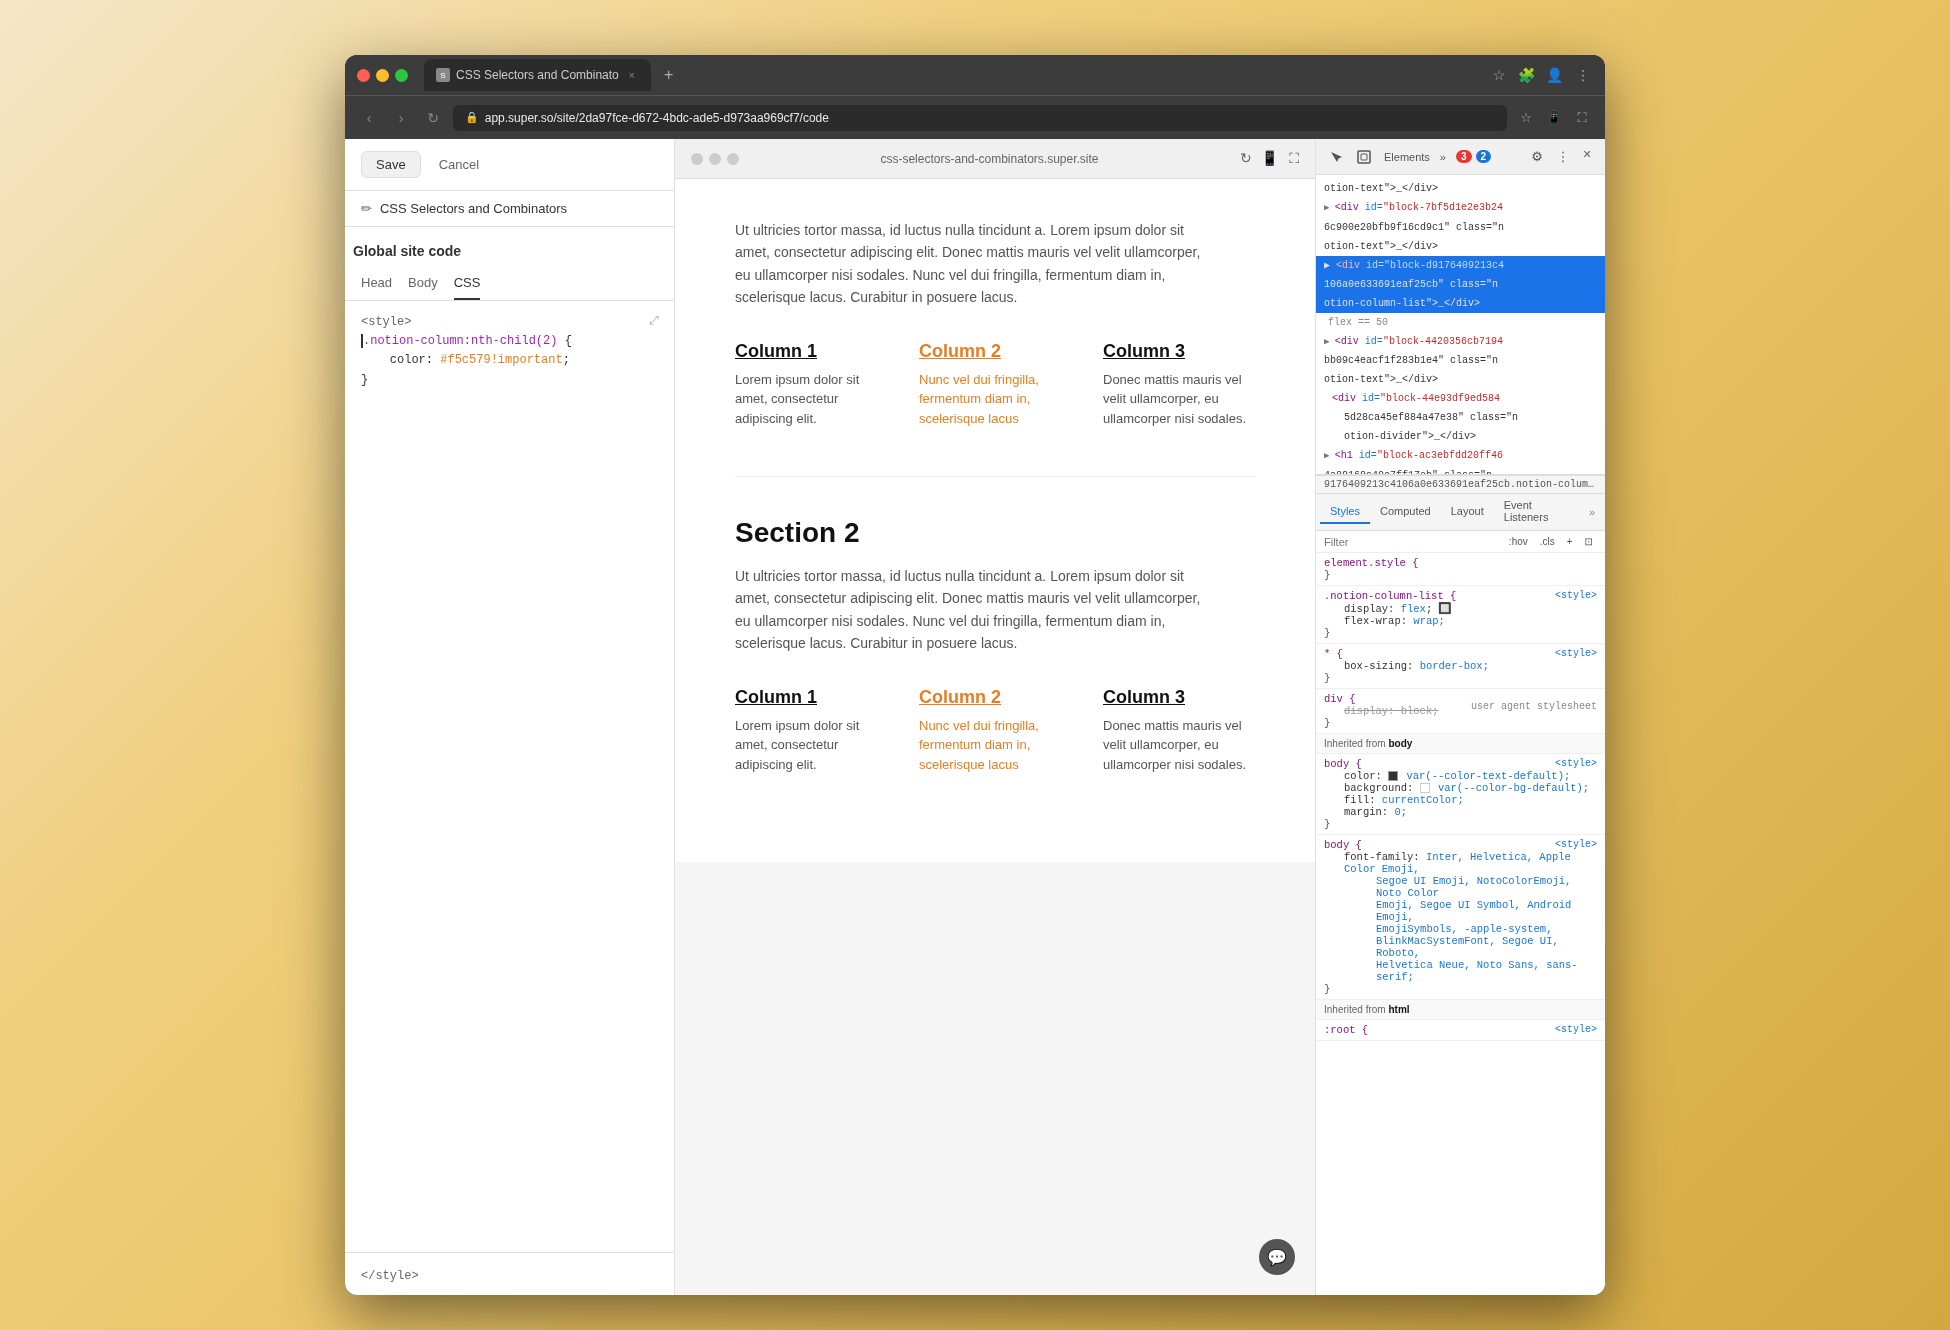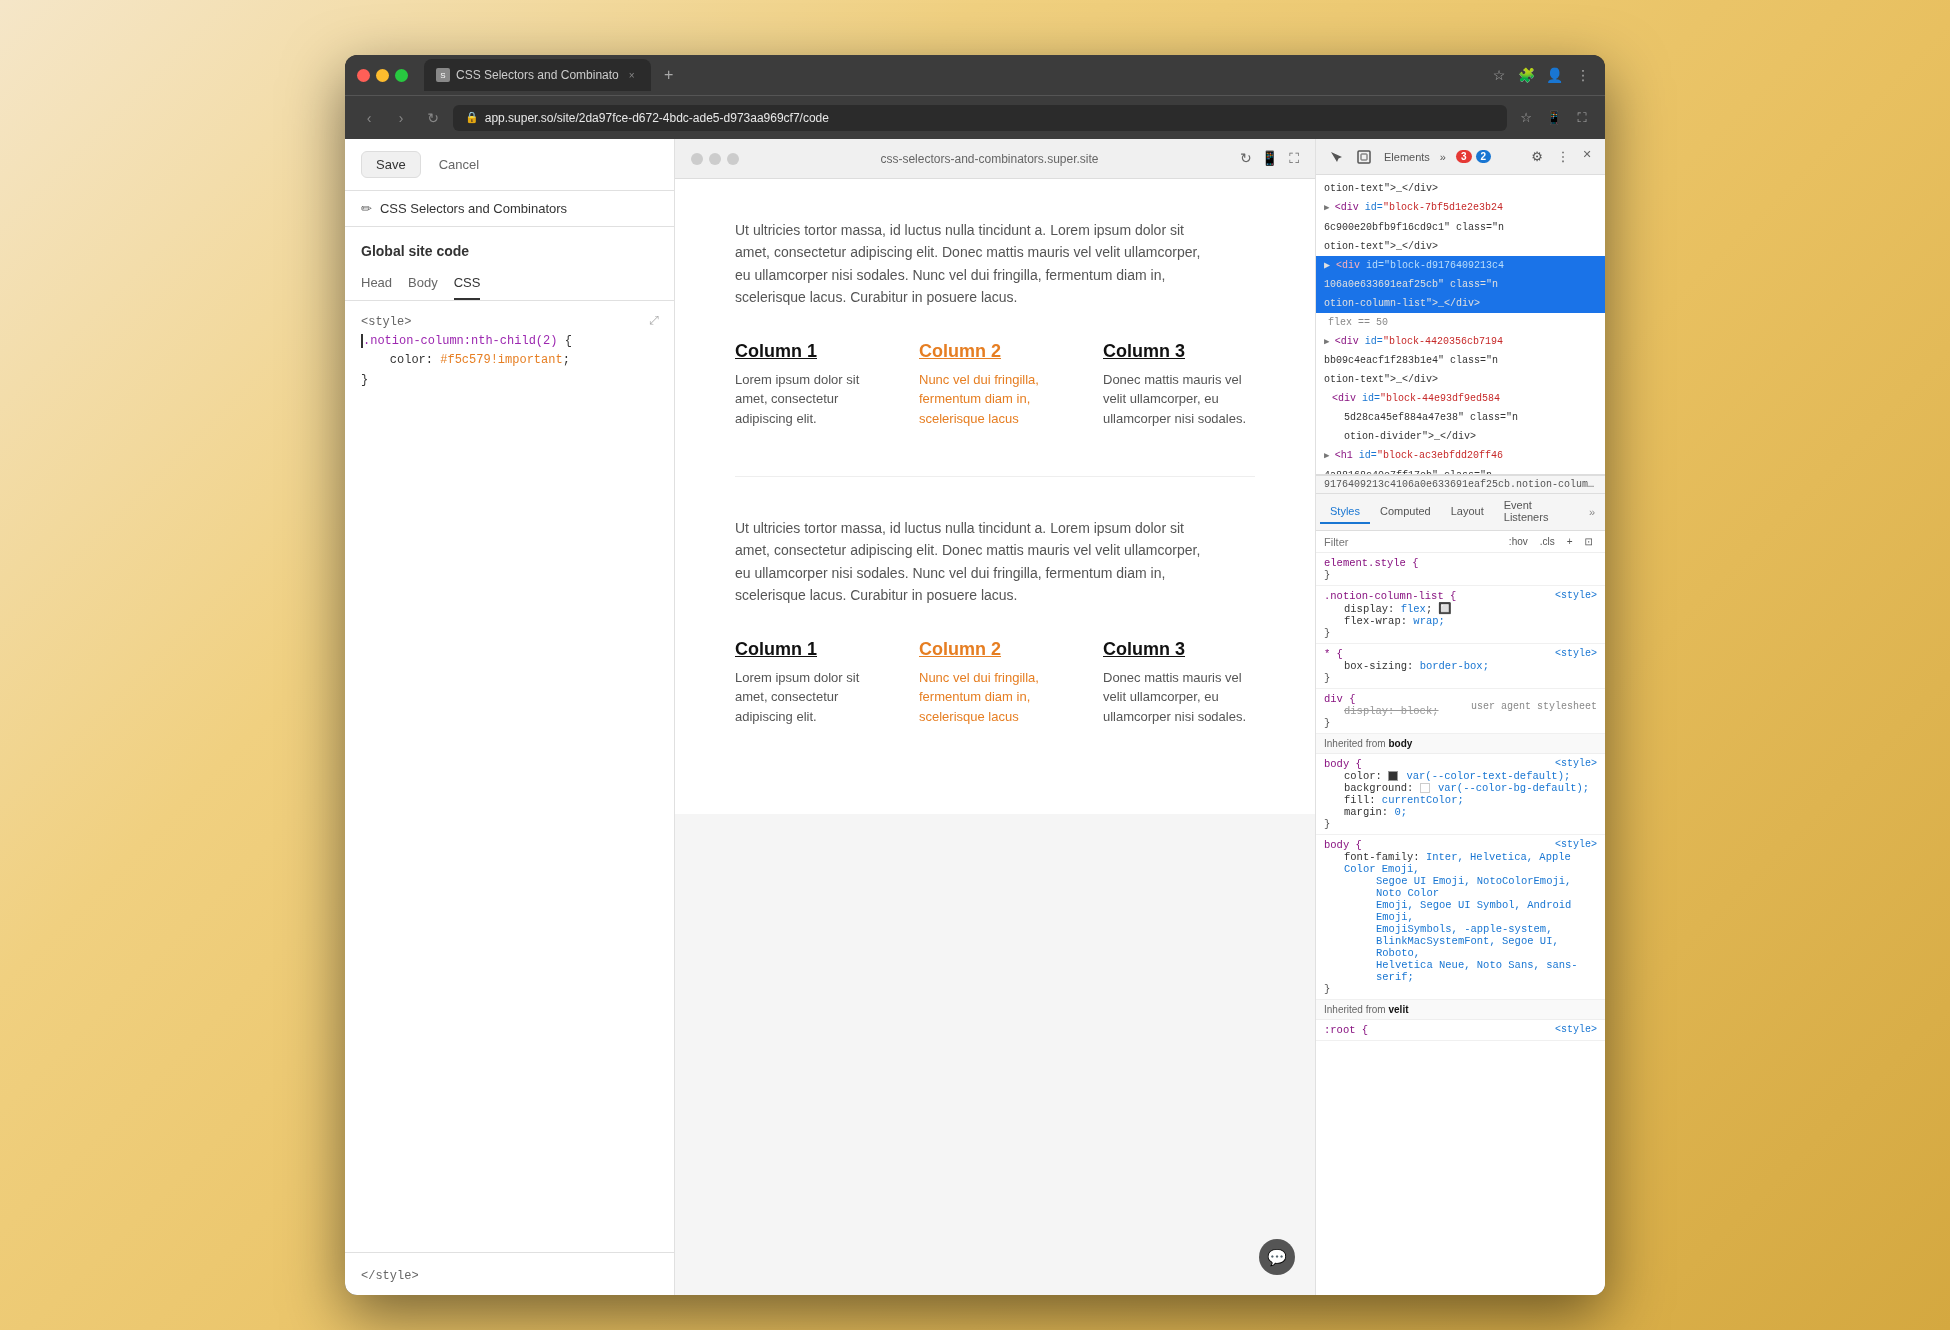--- a/index.html
+++ b/index.html
@@ -246,21 +246,21 @@
       color: #666;
       font-size: 13px;
     }
 
     .site-name-text {
       font-size: 13px;
       color: #333;
     }
 
     .editor-section-title {
-      padding: 16px 16px 8px;
+      padding: 16px 8px 8px;
       font-size: 14px;
       font-weight: 600;
       color: #333;
     }
 
     .editor-tabs {
       display: flex;
       padding: 0 16px;
       gap: 16px;
       border-bottom: 1px solid #e0e0e0;
@@ -776,20 +776,21 @@
               <div class="column-item">
                 <div class="column-title">Column 3</div>
                 <div class="column-body">Donec mattis mauris vel velit ullamcorper, eu ullamcorper nisi sodales.</div>
               </div>
             </div>
           </div>
 
           <hr class="section-divider">
 
           <div class="section">
+            <div class="section-title">Section 2</div>
             <div class="section-body">Ut ultricies tortor massa, id luctus nulla tincidunt a. Lorem ipsum dolor sit amet, consectetur adipiscing elit. Donec mattis mauris vel velit ullamcorper, eu ullamcorper nisi sodales. Nunc vel dui fringilla, fermentum diam in, scelerisque lacus. Curabitur in posuere lacus.</div>
 
             <div class="columns-row">
               <div class="column-item">
                 <div class="column-title">Column 1</div>
                 <div class="column-body">Lorem ipsum dolor sit amet, consectetur adipiscing elit.</div>
               </div>
               <div class="column-item">
                 <div class="column-title highlight">Column 2</div>
                 <div class="column-body highlight">Nunc vel dui fringilla, fermentum diam in, scelerisque lacus</div>
@@ -1006,21 +1007,21 @@
           <div class="prop-indent" style="padding-left:52px;">
             <span class="css-val">BlinkMacSystemFont, Segoe UI, Roboto,</span>
           </div>
           <div class="prop-indent" style="padding-left:52px;">
             <span class="css-val">Helvetica Neue, Noto Sans, sans-serif;</span>
           </div>
           <div><span class="css-brace">}</span></div>
         </div>
 
         <div class="inherited-label">
-          Inherited from <strong>velit</strong>
+          Inherited from <strong>html</strong>
         </div>
 
         <div class="css-rule-block">
           <div>
             <span class="css-selector">:root {</span>
             <span class="css-source">&lt;style&gt;</span>
           </div>
         </div>
 
         <div style="height:40px;"></div>

